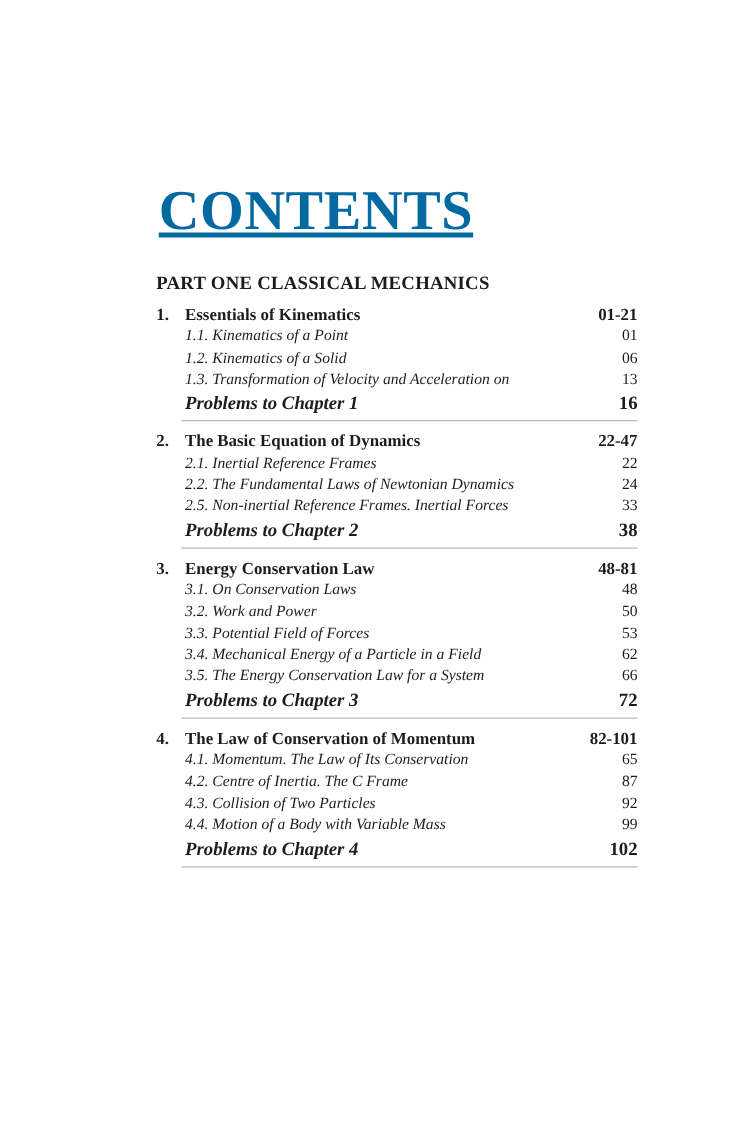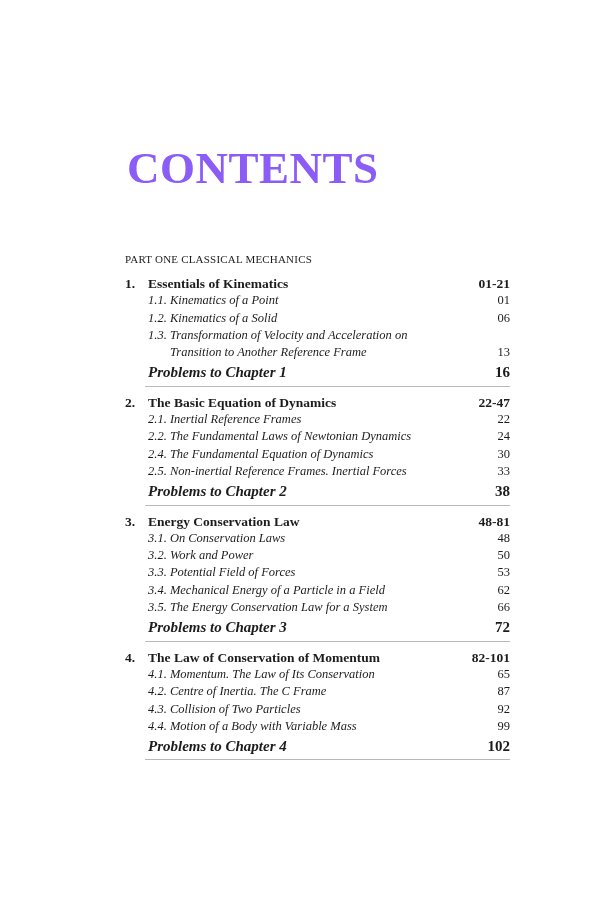--- a/index.html
+++ b/index.html
@@ -13,26 +13,27 @@
     overflow: hidden;
     box-sizing: border-box;
     padding: 0 90px 0 125px;
   }
   .doc-title {
     margin: 146px 0 0 2px;
     font-size: 45px;
     font-weight: 700;
     letter-spacing: 0.5px;
     line-height: 1;
-    color: #8b5cf6;
+    color: #0369a1;
+    text-decoration: underline;
   }
   .part-header {
-    margin-top: 60px;
-    font-size: 11px;
-    font-weight: 400;
+    margin-top: 28px;
+    font-size: 15px;
+    font-weight: 700;
     letter-spacing: 0.2px;
     line-height: 17px;
   }
   .chapter { margin-top: 7px; }
   .row {
     display: flex;
     font-size: 12.5px;
     line-height: 17.3px;
   }
   .row.heading {
@@ -81,21 +82,20 @@
       <span class="item-label">1.1. Kinematics of a Point</span>
       <span class="pg">01</span>
     </div>
     <div class="row item">
       <span class="item-label">1.2. Kinematics of a Solid</span>
       <span class="pg">06</span>
     </div>
     <div class="row item">
       <span class="item-label">
         <span>1.3. Transformation of Velocity and Acceleration on</span>
-        <span class="cont-line">Transition to Another Reference Frame</span>
       </span>
       <span class="pg end">13</span>
     </div>
     <div class="row problems">
       <span class="item-label bold">Problems to Chapter 1</span>
       <span class="pg bold">16</span>
     </div>
     <hr class="divider">
   </section>
 
@@ -105,24 +105,20 @@
       <span class="ch-title">The Basic Equation of Dynamics</span>
       <span class="pg bold">22-47</span>
     </div>
     <div class="row item">
       <span class="item-label">2.1. Inertial Reference Frames</span>
       <span class="pg">22</span>
     </div>
     <div class="row item">
       <span class="item-label">2.2. The Fundamental Laws of Newtonian Dynamics</span>
       <span class="pg">24</span>
-    </div>
-    <div class="row item">
-      <span class="item-label">2.4. The Fundamental Equation of Dynamics</span>
-      <span class="pg">30</span>
     </div>
     <div class="row item">
       <span class="item-label">2.5. Non-inertial Reference Frames. Inertial Forces</span>
       <span class="pg">33</span>
     </div>
     <div class="row problems">
       <span class="item-label bold">Problems to Chapter 2</span>
       <span class="pg bold">38</span>
     </div>
     <hr class="divider">

